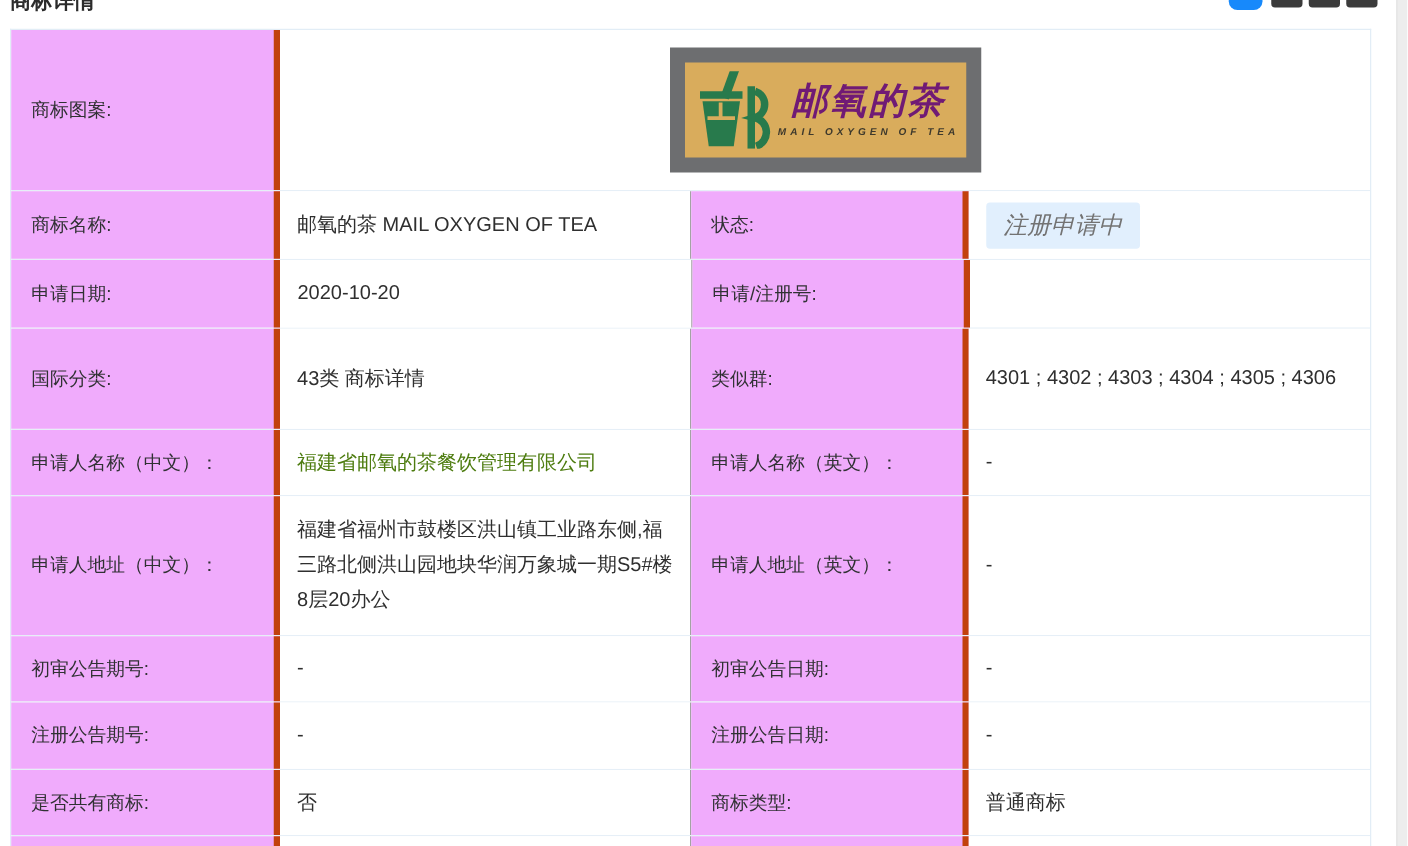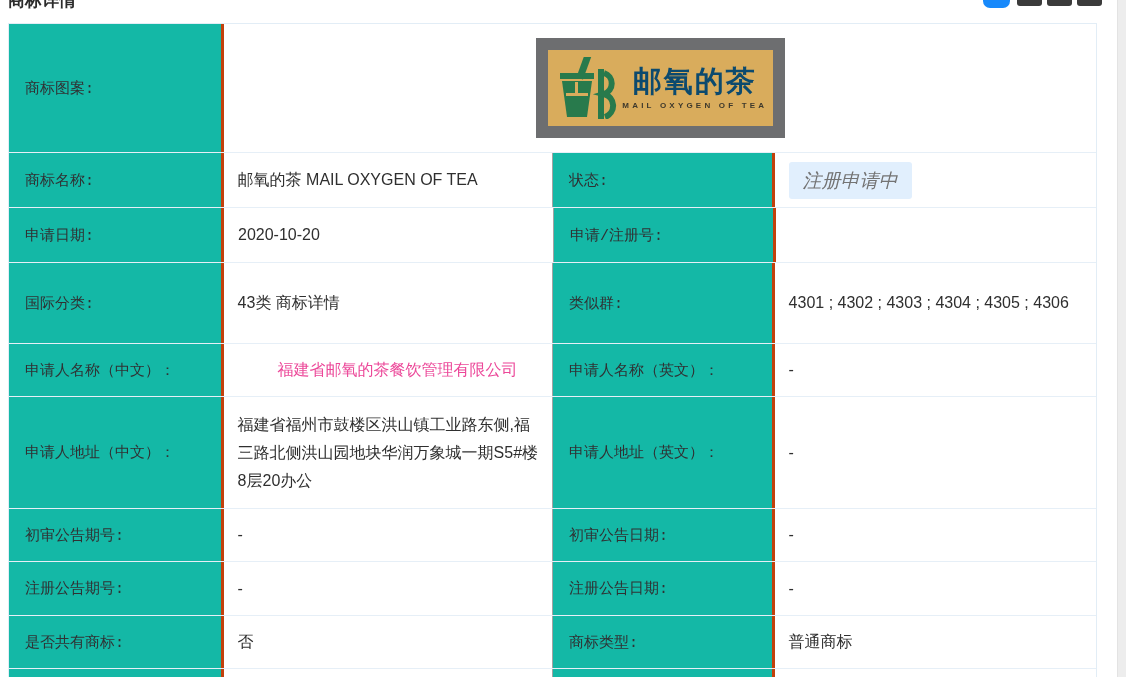--- a/index.html
+++ b/index.html
@@ -44,43 +44,42 @@
     position: absolute;
     left: 8px; top: 23px;
     width: 1089px;
     border: 1px solid #e2edf6;
     border-bottom: none;
     background: #fff;
   }
   .row { display: flex; border-bottom: 1px solid #e6eff7; }
   .cell { display: flex; align-items: center; }
   .lbl {
-    background: #14b8a6;
+    background: #f0abfc;
     padding-left: 16px;
     font-size: 15px;
     color: #303133;
-    border-right: 3px solid #c2410c;
-    font-family: Liberation Mono, monospace;
+    border-right: 5px solid #c2410c;
   }
   .val {
     background: #ffffff;
     padding-left: 14px;
     padding-right: 12px;
     font-size: 16px;
     color: #2f2f2f;
     border-right: 1px solid #a3a3a3;
   }
   .c1 { width: 215px; }
   .c2 { width: 330px; }
   .c3 { width: 222px; text-align: center; }
   .c4 { width: 322px; border-right: none; }
   .span3 { width: 874px; border-right: none; justify-content: center; }
   .wrap { word-break: break-all; line-height: 28px; }
 
-  .link { color: #ec4899; cursor: pointer; margin-left: 40px; }
+  .link { color: #4d7c0f; cursor: pointer; }
   .badge {
     display: inline-block;
     background: #e1effd;
     color: #737373;
     font-size: 19px;
     line-height: 1;
     padding: 9px 14px;
     border-radius: 3px;
     font-style: italic;
   }
@@ -95,31 +94,33 @@
     width: 225px; height: 76px;
     background: #d9ac5c;
     display: flex; align-items: center; justify-content: center;
   }
   .logo-cup { margin-right: 4px; }
   .logo-texts { display: flex; flex-direction: column; align-items: center; }
   .logo-cn {
     font-size: 29px;
     font-weight: 700;
     letter-spacing: 2px;
-    color: #0c4a6e;
+    color: #701a75;
     line-height: 1.1;
     white-space: nowrap;
+    font-style: italic;
   }
   .logo-en {
     font-size: 8px;
     font-weight: 700;
     letter-spacing: 3.2px;
     color: #3e392c;
     margin-top: 3px;
     white-space: nowrap;
+    font-style: italic;
   }
 </style>
 </head>
 <body>
 
 <h1 class="page-title">商标详情</h1>
 
 <div class="top-icons">
   <div class="ticon blue"></div>
   <div class="ticon dark1"></div>

